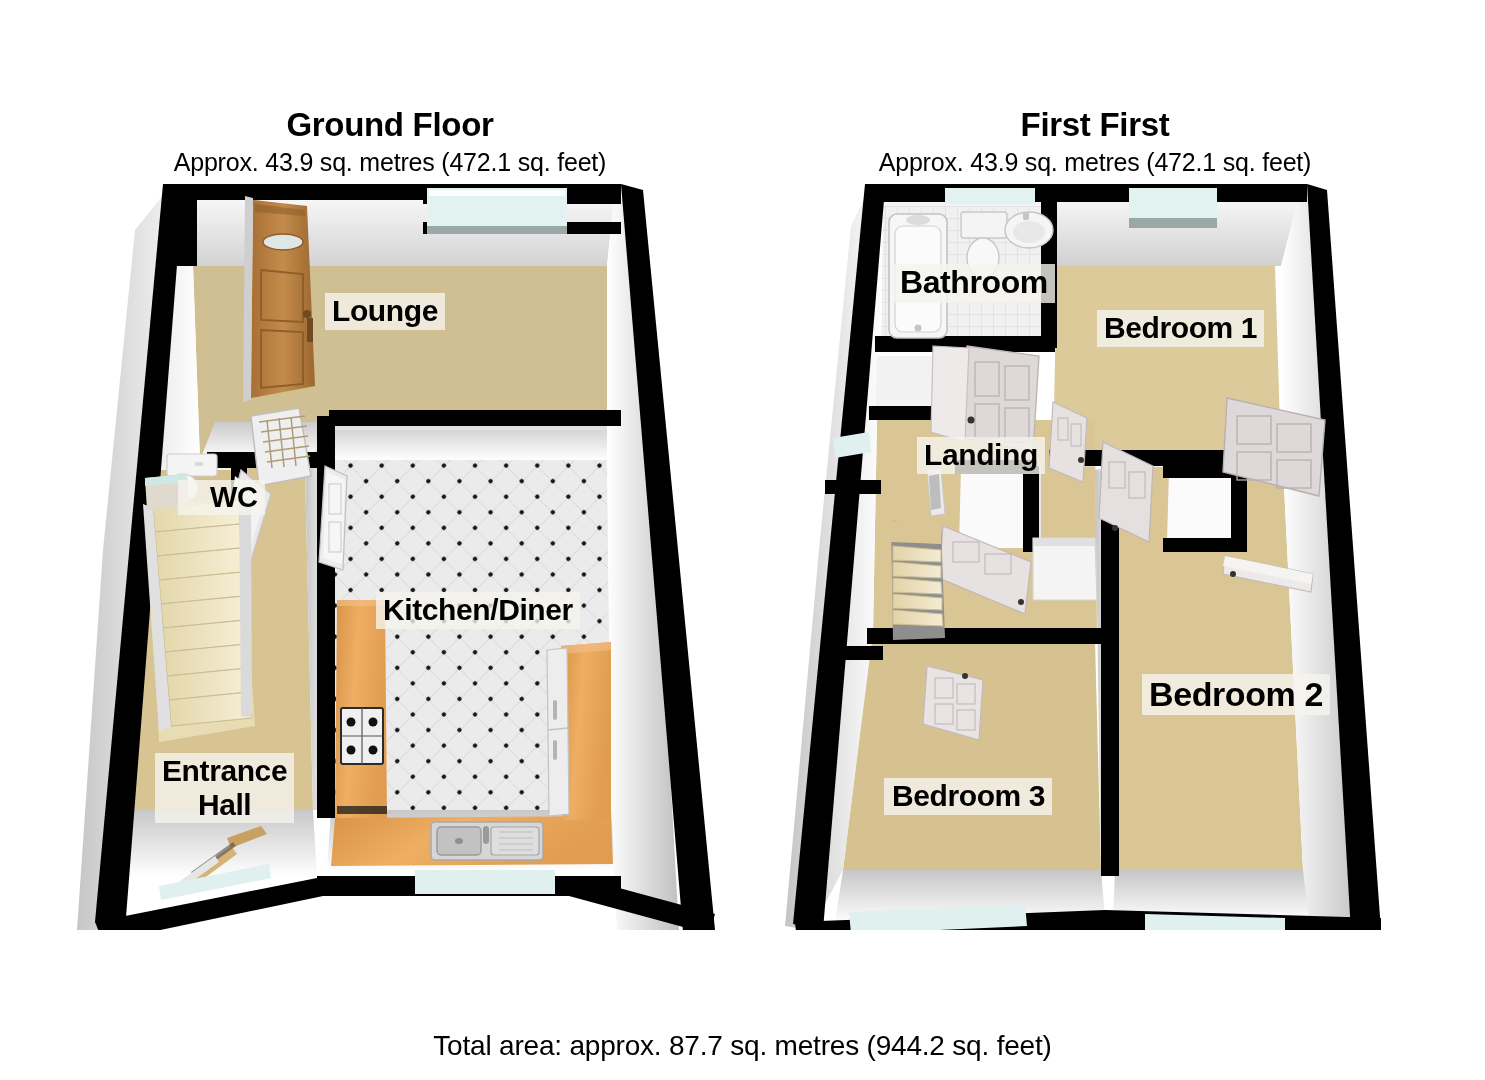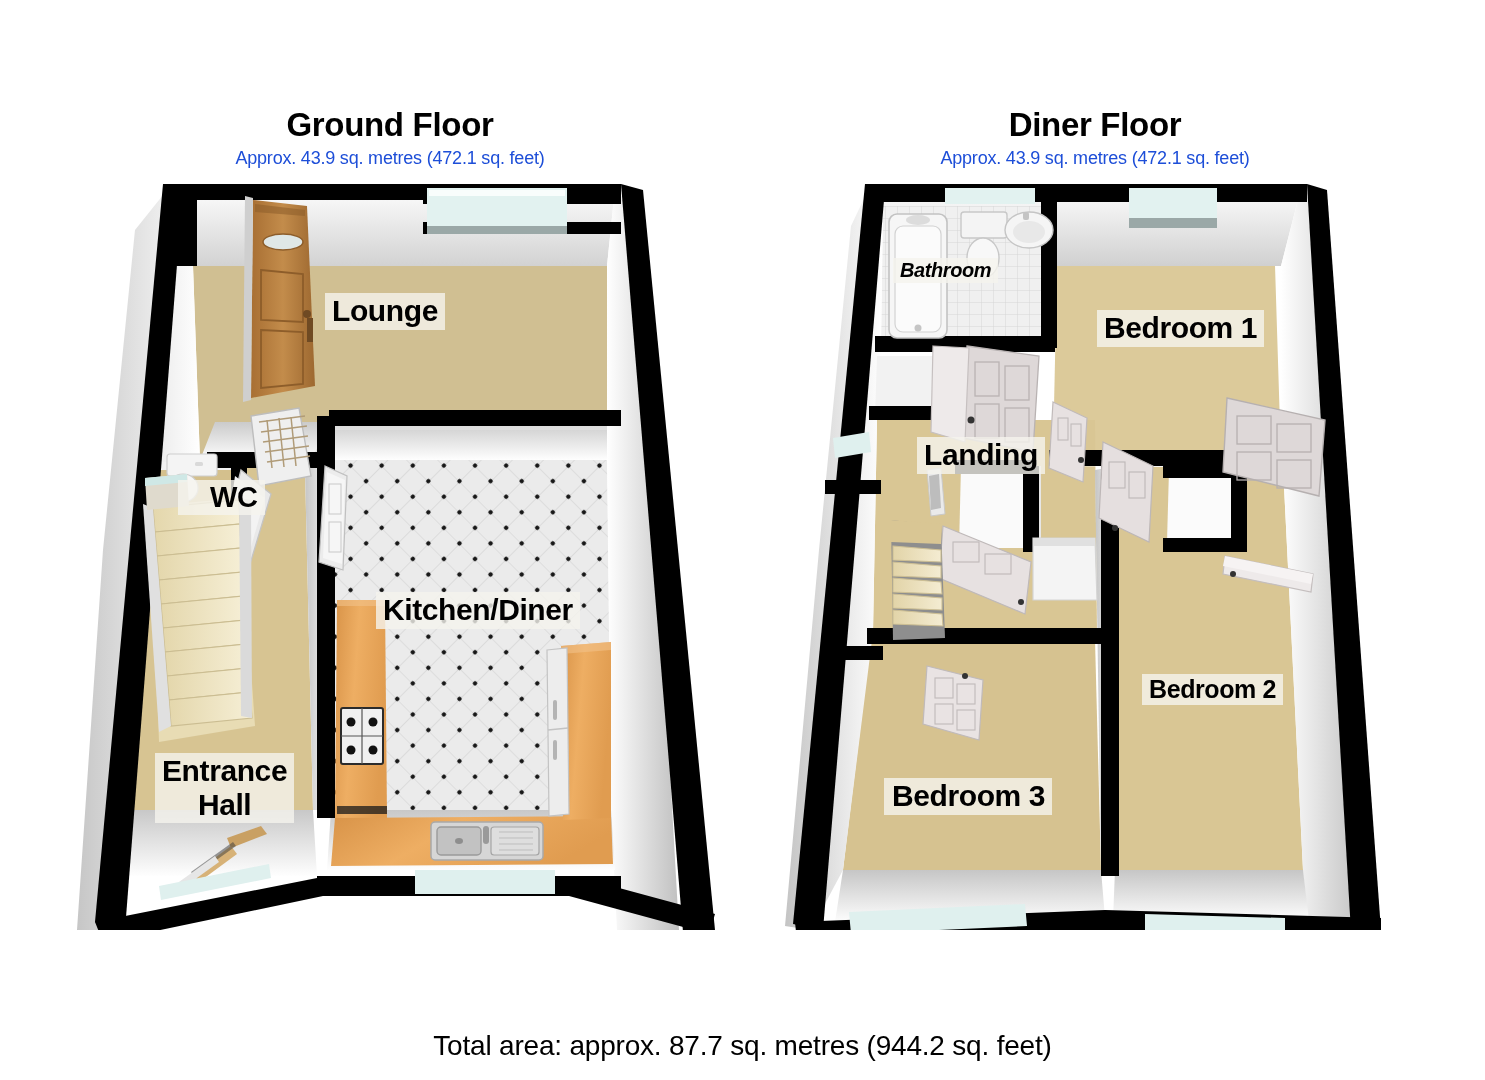--- a/index.html
+++ b/index.html
@@ -29,22 +29,22 @@
     width: 560px;
   }
   .floor-head .title {
     font-size: 33px;
     font-weight: bold;
     color: #000;
     letter-spacing: -0.3px;
     line-height: 1.05;
   }
   .floor-head .sub {
-    font-size: 18px;
-    color: #1d4ed8;
+    font-size: 25px;
+    color: #000000;
     margin-top: 5px;
     letter-spacing: -0.2px;
   }
   #gf-head { left: 110px; top: 108px; }
   #ff-head { left: 815px; top: 108px; }
 
   
   .total-area {
     position: absolute;
     left: 0;
@@ -73,38 +73,38 @@
     padding: 1px 7px 2px 7px;
     white-space: nowrap;
     line-height: 1.12;
     text-align: center;
     letter-spacing: -0.4px;
   }
   .rl-lounge      { left: 325px; top: 293px; font-size: 30px; }
   .rl-wc          { left: 178px; top: 480px; font-size: 29px; padding-left: 32px; }
   .rl-kitchen     { left: 376px; top: 592px; font-size: 30px; }
   .rl-entrance    { left: 155px; top: 753px; font-size: 30px; }
-  .rl-bathroom    { left: 893px; top: 258px; font-size: 20px; font-style: italic; }
+  .rl-bathroom    { left: 893px; top: 264px; font-size: 32px; }
   .rl-bedroom1    { left: 1097px; top: 310px; font-size: 30px; }
   .rl-landing     { left: 900px; top: 437px; font-size: 30px; margin-left: 17px; }
-  .rl-bedroom2    { left: 1142px; top: 674px; font-size: 25px; }
+  .rl-bedroom2    { left: 1142px; top: 674px; font-size: 34px; }
   .rl-bedroom3    { left: 884px; top: 778px; font-size: 30px; padding-left: 8px; }
 </style>
 </head>
 <body>
 
 <div class="page">
 
   <div class="floor-head" id="gf-head">
     <div class="title">Ground Floor</div>
     <div class="sub">Approx. 43.9 sq. metres (472.1 sq. feet)</div>
   </div>
 
   <div class="floor-head" id="ff-head">
-    <div class="title">Diner Floor</div>
+    <div class="title">First First</div>
     <div class="sub">Approx. 43.9 sq. metres (472.1 sq. feet)</div>
   </div>
 
   <svg class="plan" id="plan-ground" width="680" height="760" viewBox="0 0 680 760">
     <defs>
       <linearGradient id="wallL" x1="0" y1="0" x2="1" y2="0">
         <stop offset="0%" stop-color="#c6c6c6"></stop>
           <stop offset="100%" stop-color="#ffffff"></stop>
       </linearGradient>
       <linearGradient id="wallR" x1="0" y1="0" x2="1" y2="0">

